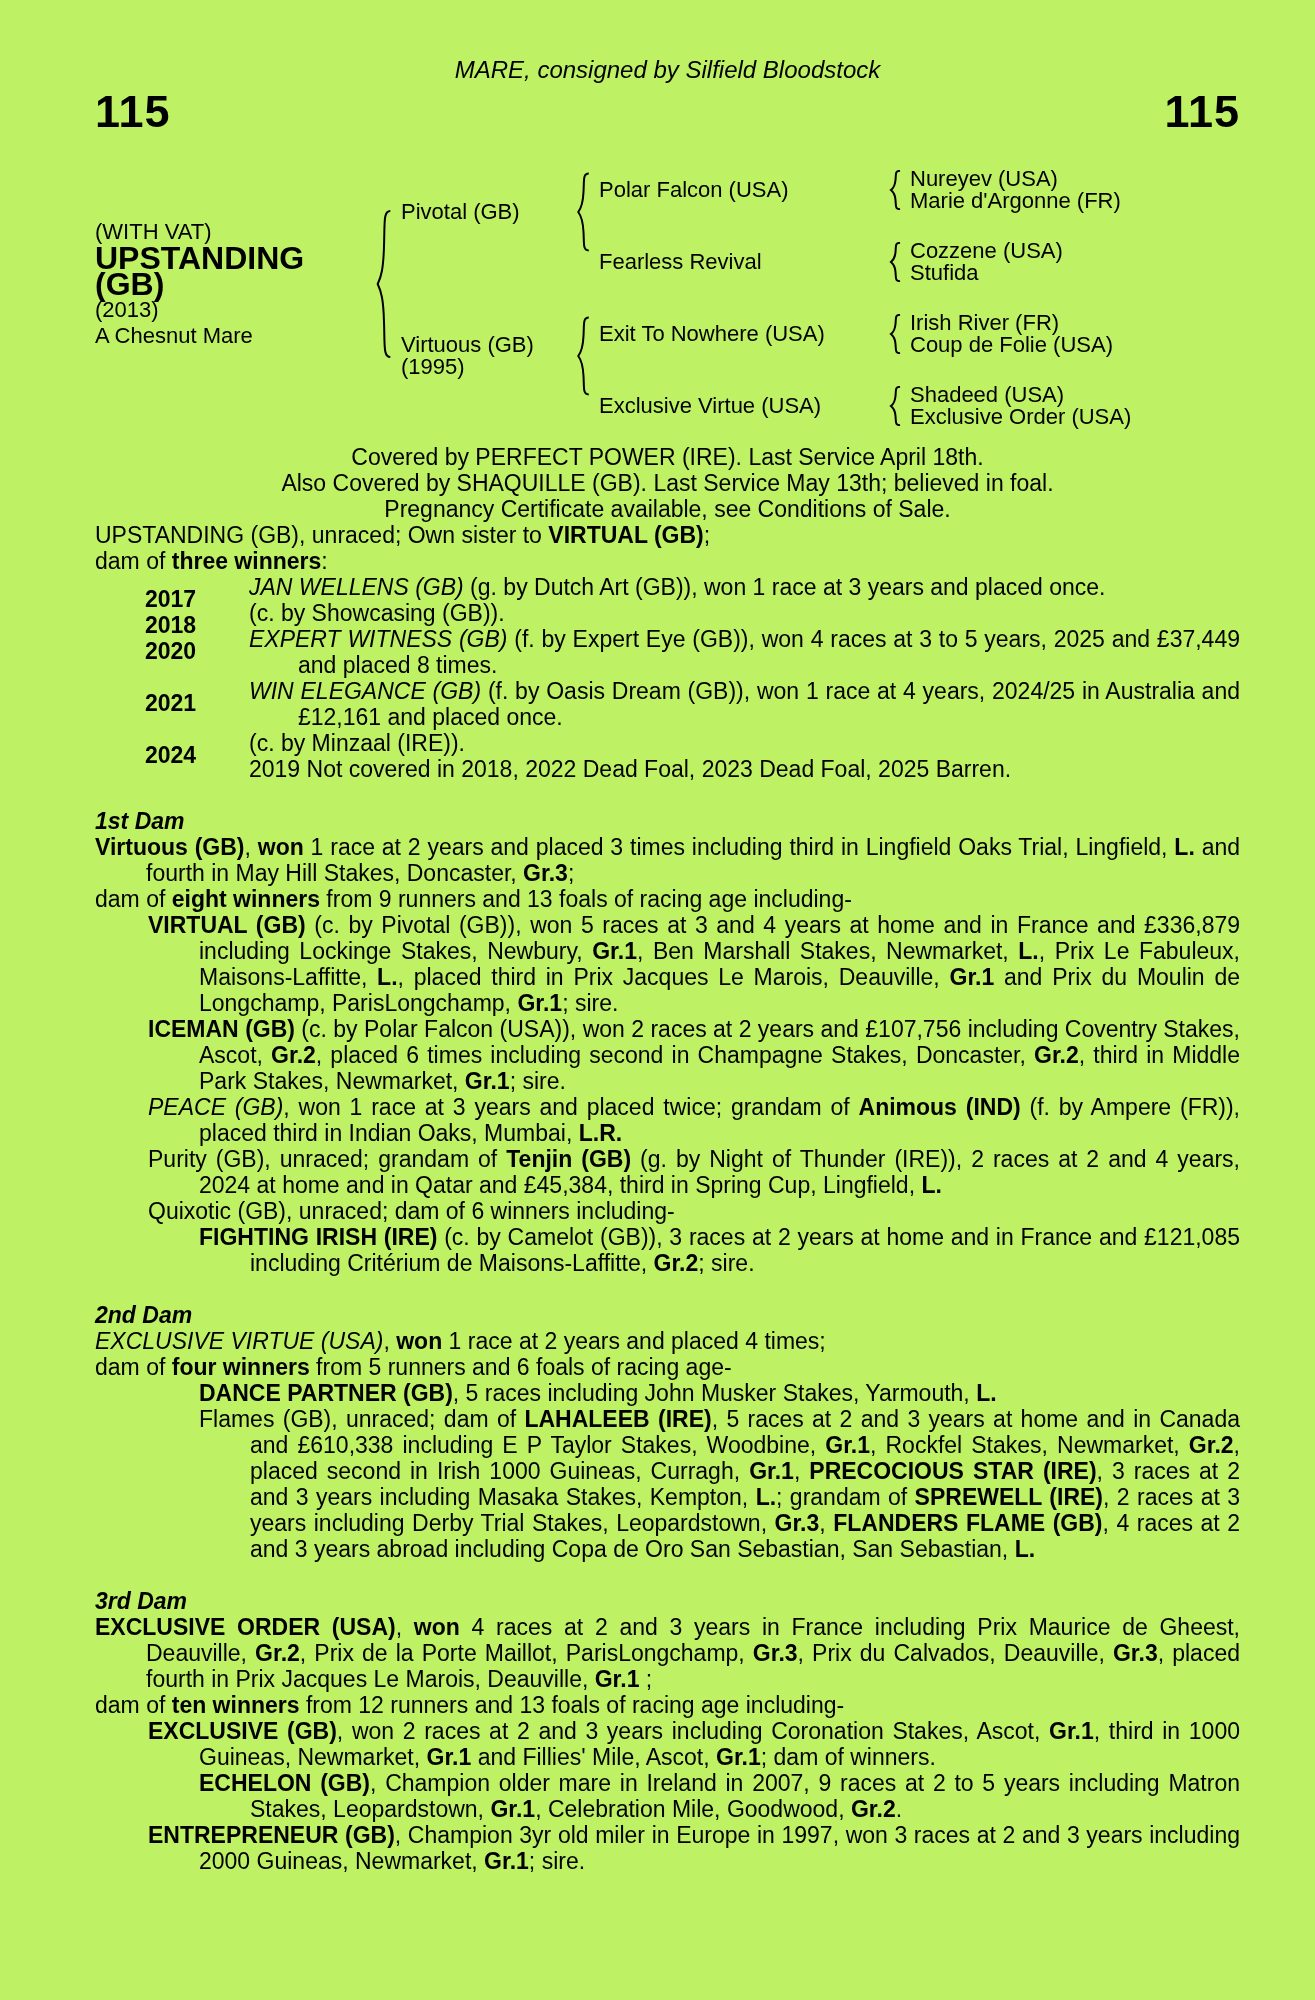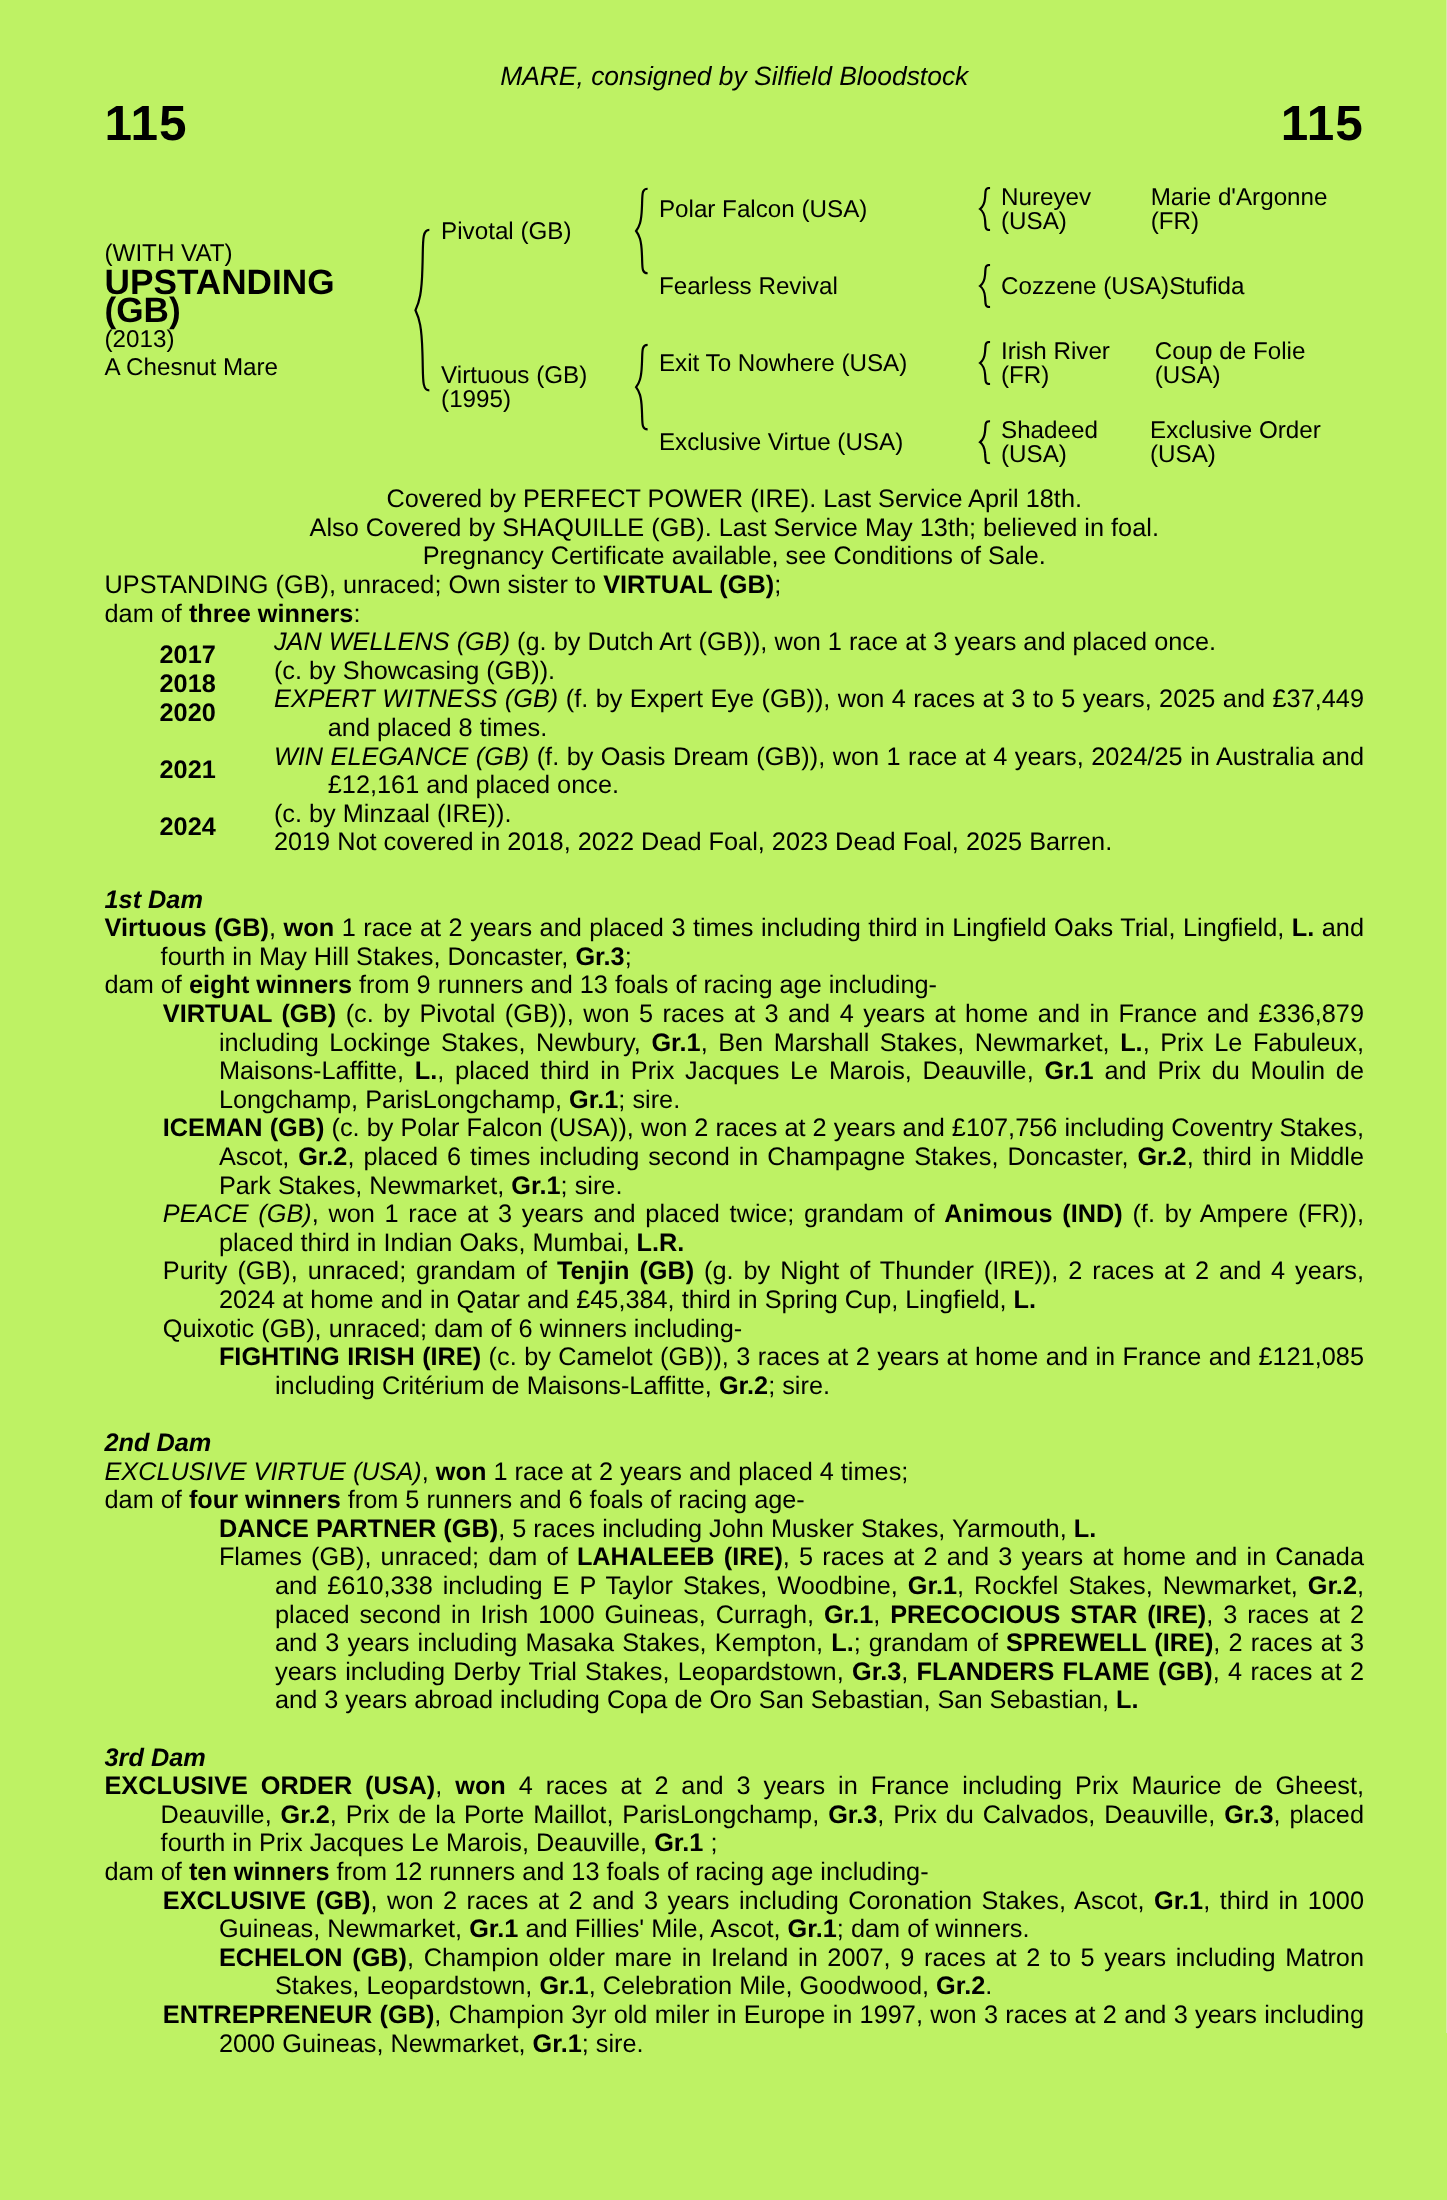--- a/index.html
+++ b/index.html
@@ -21,21 +21,21 @@
   
   .pedigree { display:flex; align-items:center; margin-top:6px; font-size:22px; line-height:22px; }
   .mare-block { width:280px; line-height:26px; }
   .mare-block .mname { font-weight:bold; font-size:32px; }
   .gen2 { display:flex; flex-direction:column; flex:1; }
   .parent-group { display:flex; align-items:center; }
   .pname { width:175px; }
   .gen3 { display:flex; flex-direction:column; flex:1; }
   .gp-group { display:flex; align-items:center;margin-top:28px; }
   .gpname { width:290px; }
-  .gen4 { flex:1; display:flex; flex-direction:row; }
+  .gen4 { flex:1; display:flex; flex-direction:column; }
   .brace { display:flex; align-items:center; margin-right:8px; }
   .brace svg { display:block; }
 
   
   .covering { text-align:center; margin-top:16px; }
 
   
   .bodytext { }
   .m   { padding-left:51px;  text-indent:-51px; text-align:justify; }
   .e1  { padding-left:104px; text-indent:-51px; text-align:justify; }

